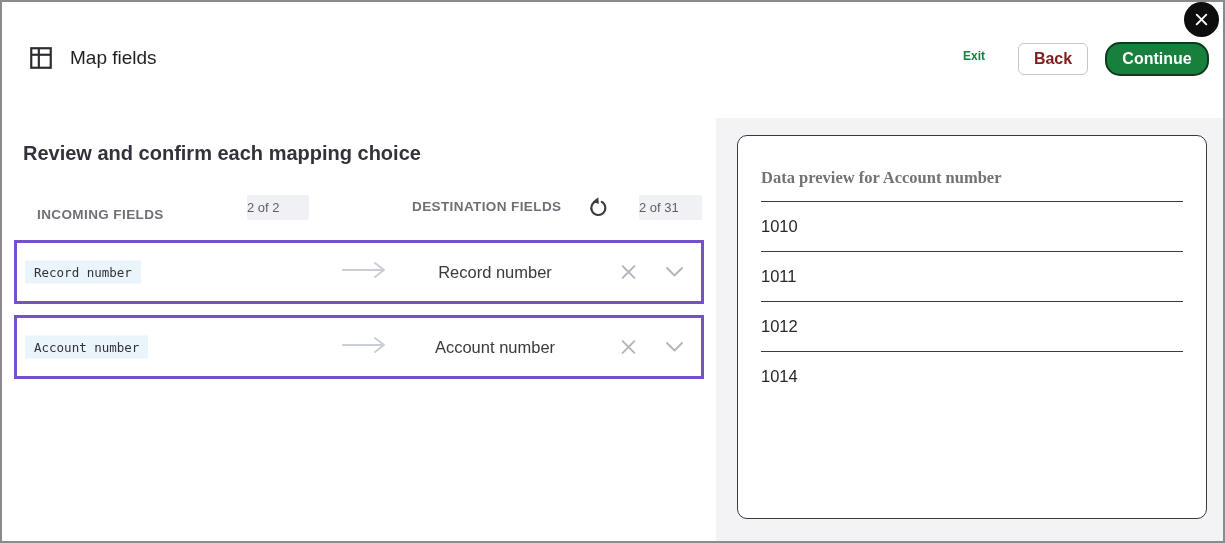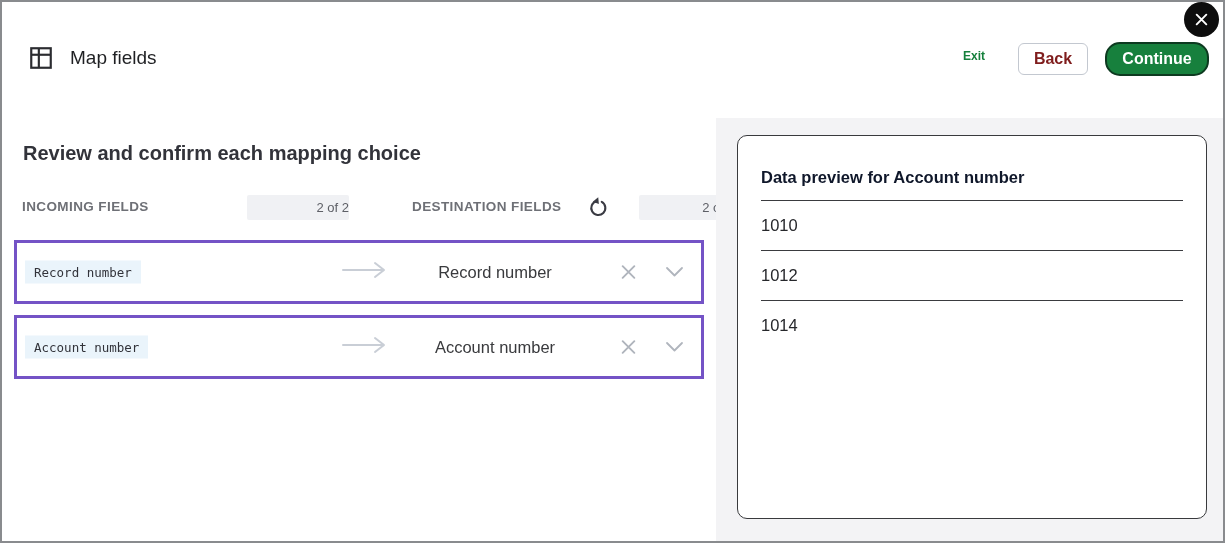--- a/index.html
+++ b/index.html
@@ -18,24 +18,24 @@
     cursor:pointer;font-family:"Liberation Sans",sans-serif;}
   .continue-btn{position:absolute;left:1103px;top:40px;width:104px;height:34px;
     background:#17803d;border:2px solid #0d3a20;border-radius:15px;font-size:16px;font-weight:700;
     color:#ffffff;cursor:pointer;font-family:"Liberation Sans",sans-serif;}
   .close-btn{position:absolute;left:1182px;top:0px;width:35px;height:35px;border-radius:50%;
     background:#0d0d0d;border:none;cursor:pointer;display:flex;align-items:center;justify-content:center;}
 
   
   .page-heading{position:absolute;left:21px;top:140px;font-size:20px;font-weight:700;color:#32333a;}
   .col-label{position:absolute;top:197px;font-size:13.5px;font-weight:700;color:#6e7076;letter-spacing:.4px;}
-  .col-incoming{left:20px;}
+  .col-incoming{left:35px;margin-top:8px;}
   .col-destination{left:410px;}
-  .count-badge{position:absolute;top:193px;height:25px;line-height:25px;text-align:right;
-    background:#f0f1f4;border-radius:2px;font-size:13px;color:#5d5f66;padding-left:40px;}
+  .count-badge{position:absolute;top:193px;height:25px;line-height:25px;text-align:left;
+    background:#f0f1f4;border-radius:2px;font-size:13px;color:#5d5f66;}
   .badge-incoming{left:245px;width:62px;}
   .badge-destination{left:637px;width:63px;}
   .undo-btn{position:absolute;left:584px;top:194px;width:24px;height:24px;background:none;border:none;
     cursor:pointer;padding:0;}
 
   .map-row{position:absolute;left:12px;width:690px;height:64px;box-sizing:border-box;
     border:3px solid #7453c6;background:#fff;}
   .map-row-1{top:238px;}
   .map-row-2{top:313px;}
   .chip{position:absolute;left:8px;top:50%;transform:translateY(-50%);
@@ -46,21 +46,21 @@
     text-align:center;font-size:16.5px;color:#393a3d;}
   .clear-btn{position:absolute;left:601px;top:50%;transform:translateY(-50%);
     background:none;border:none;cursor:pointer;padding:2px;line-height:0;}
   .chevron-btn{position:absolute;left:646px;top:50%;transform:translateY(-50%);
     background:none;border:none;cursor:pointer;padding:2px;line-height:0;}
 
   
   .preview-panel{position:absolute;left:714px;top:116px;right:0;bottom:0;background:#f3f3f5;}
   .preview-card{position:absolute;left:21px;top:17px;width:470px;height:384px;box-sizing:border-box;
     background:#fff;border:1.5px solid #393a3d;border-radius:10px;}
-  .preview-title{margin:32px 23px 13px 23px;font-size:16.5px;font-weight:700;color:#0f172a;}
+  .preview-title{margin:32px 23px 13px 23px;font-size:16.5px;font-weight:700;color:#737373;font-family:Liberation Serif, serif;}
   .preview-rows{margin:12px 23px;border-top:1px solid #3a3b3f;}
   .preview-row{height:49px;line-height:49px;border-bottom:1px solid #3a3b3f;
     font-size:16.5px;color:#26272b;}
   .preview-row:last-child{border-bottom:none;}
 </style>
 </head>
 <body>
 
 <div class="window">
 
@@ -146,19 +146,20 @@
         </svg>
       </span>
     </button>
   </div>
 
   <div class="preview-panel">
     <div class="preview-card">
       <div class="preview-title">Data preview for Account number</div>
       <div class="preview-rows">
         <div class="preview-row">1010</div>
+        <div class="preview-row">1011</div>
         <div class="preview-row">1012</div>
         <div class="preview-row">1014</div>
       </div>
     </div>
   </div>
 
 </div>
 
 </body></html>

